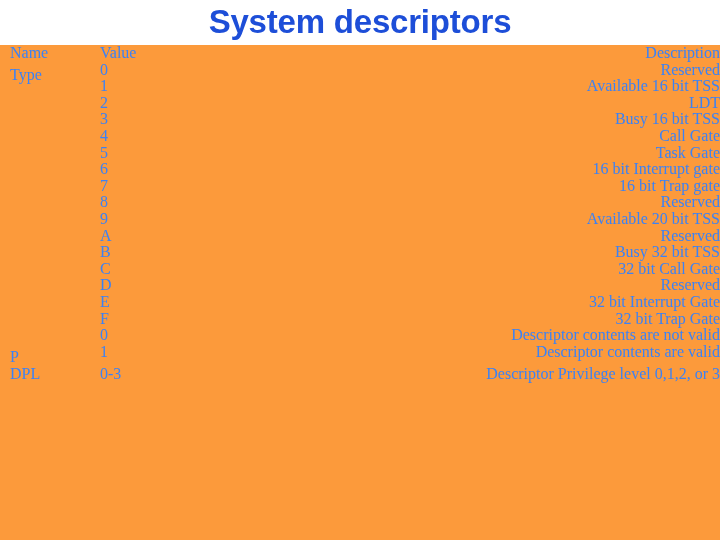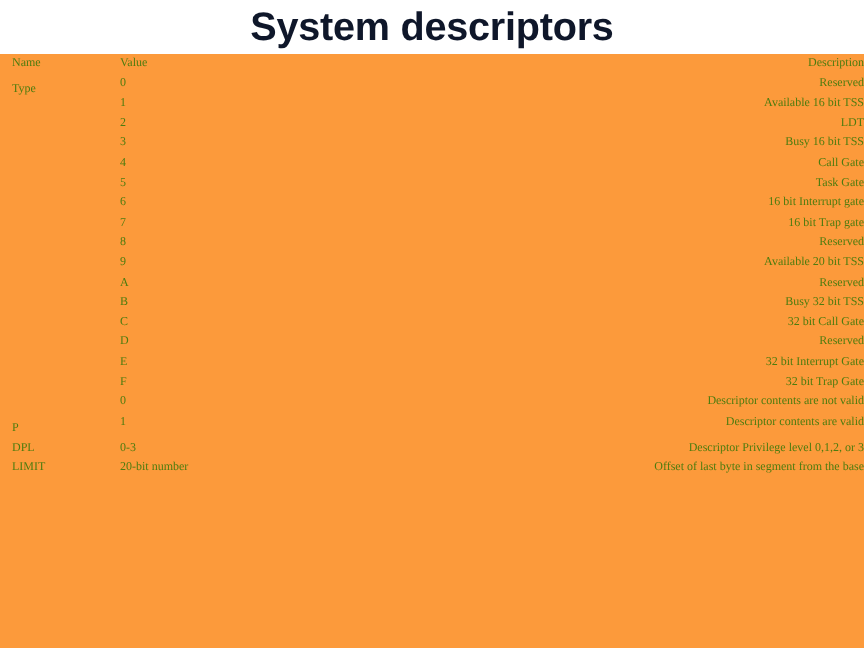--- a/index.html
+++ b/index.html
@@ -26,21 +26,21 @@
     position: absolute;
     left: 0;
     top: 0;
     width: 720px;
     height: 45px;
     line-height: 44px;
     text-align: center;
     font-family: "Liberation Sans", "DejaVu Sans", sans-serif;
     font-weight: bold;
     font-size: 33px;
-    color: #0f172a;
+    color: #1d4ed8;
     letter-spacing: -0.2px;
     white-space: nowrap;
   }
 
   
   .orange-panel {
     position: absolute;
     left: 0;
     top: 45px;
     width: 720px;
@@ -49,22 +49,22 @@
   }
 
   
   .desc-table {
     position: absolute;
     left: 10px;
     top: 45px;
     width: 710px;
     border-collapse: collapse;
     table-layout: fixed;
-    font-size: 10px;
-    color: #4d7c0f;
+    font-size: 16px;
+    color: #3b82f6;
   }
   .desc-table td {
     padding: 0;
     vertical-align: top;
     border: 0;
   }
 
   .col-name  { width: 90px;  }
   .col-value { width: 133px; }
   .col-desc  { width: 487px; }
@@ -203,28 +203,17 @@
         </td>
         <td class="cell-value rule-bottom pad-dpl">
           <div class="single-line">0-3</div>
         </td>
         <td class="cell-desc rule-bottom pad-dpl">
           <div class="single-line">Descriptor Privilege level 0,1,2, or 3</div>
         </td>
       </tr>
 
 
-      <tr>
-        <td class="cell-name vline-left rule-bottom pad-limit">
-          <div class="single-line">LIMIT</div>
-        </td>
-        <td class="cell-value rule-bottom pad-limit">
-          <div class="single-line">20-bit number</div>
-        </td>
-        <td class="cell-desc rule-bottom pad-limit">
-          <div class="single-line">Offset of last byte in segment from the base</div>
-        </td>
-      </tr>
 
     </tbody>
   </table>
 
 </div>
 
 </body></html>

